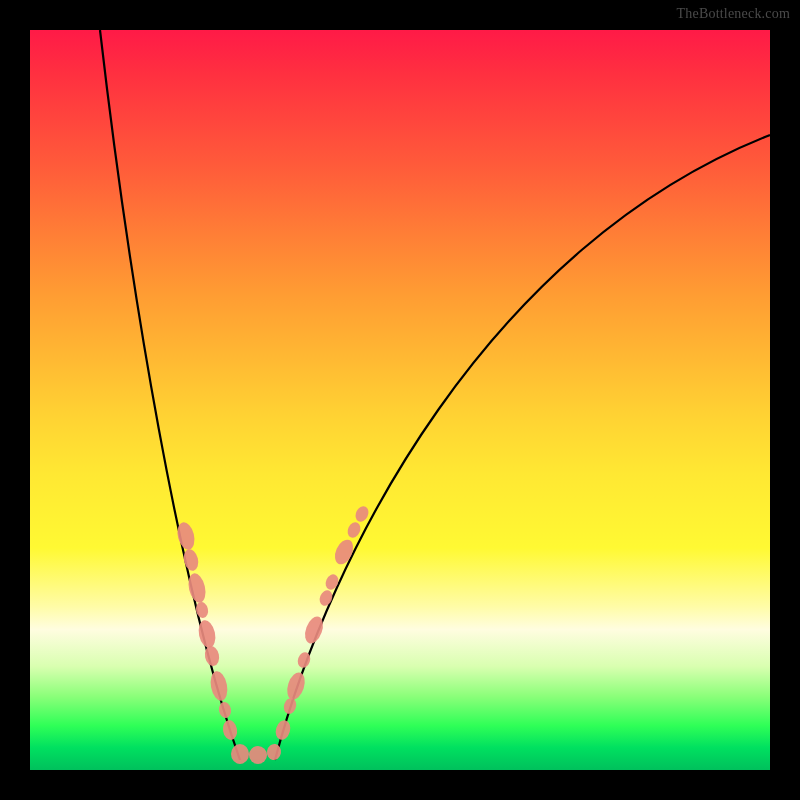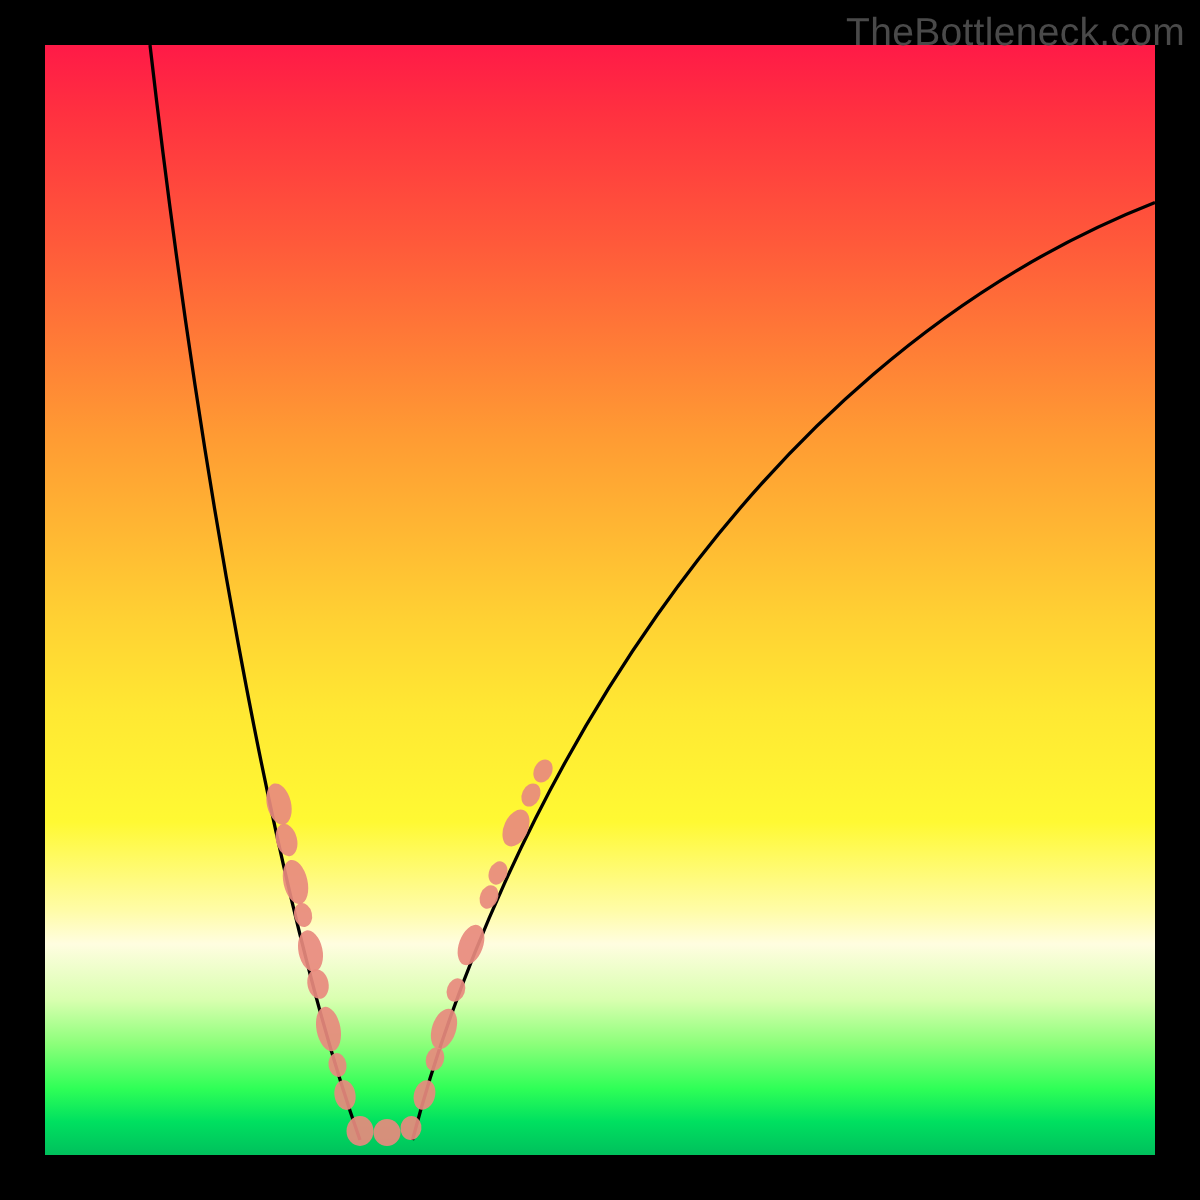--- a/index.html
+++ b/index.html
@@ -32,24 +32,25 @@
       #2fff57 94%,
       #00e060 97%,
       #00c05c 100%
     );
   }
   .watermark {
     position: absolute;
     top: 6px;
     right: 10px;
     color: #4a4a4a;
-    font-size: 26px;
+    font-size: 14px;
     font-weight: 500;
     letter-spacing: 0.2px;
     user-select: none;
+    font-family: Liberation Serif, serif;
   }
   svg.curves {
     position: absolute;
     left: 0;
     top: 0;
     width: 740px;
     height: 740px;
   }
 </style>
 </head>

